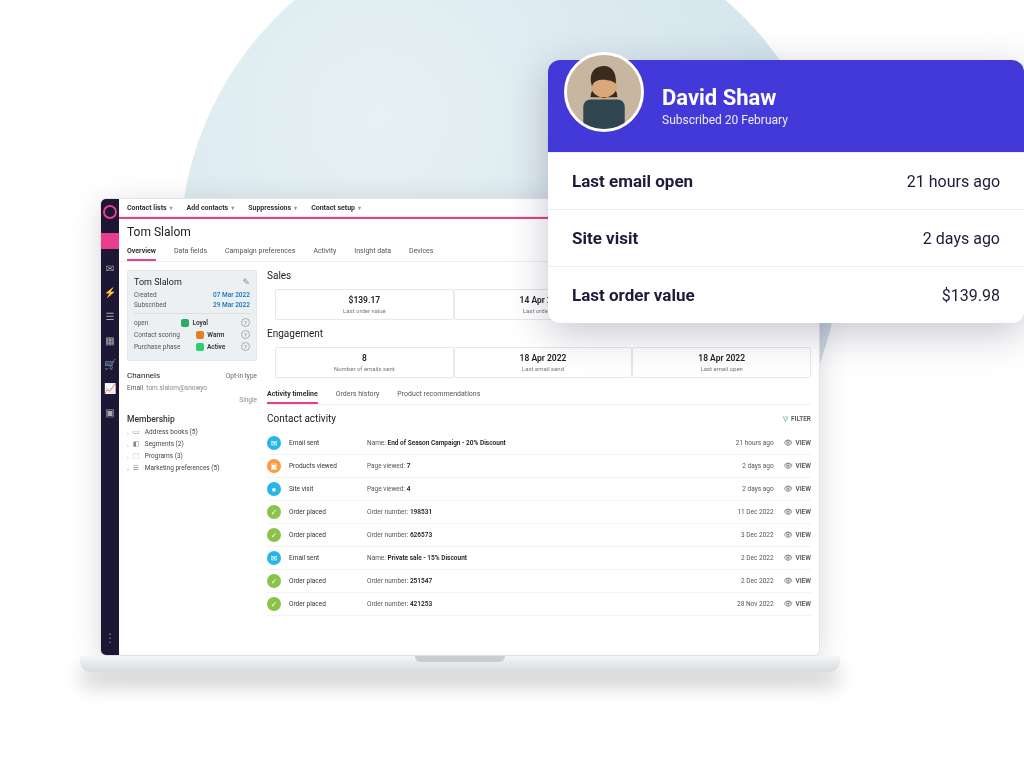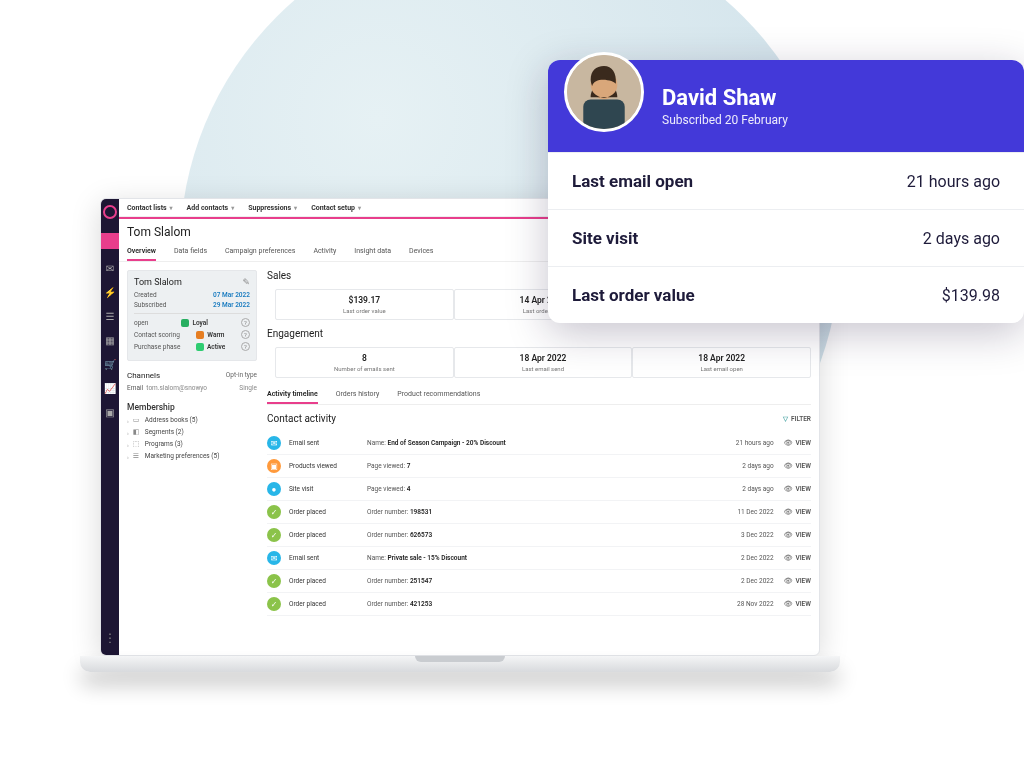--- a/index.html
+++ b/index.html
@@ -31,24 +31,24 @@
   .card .ctitle{display:flex;justify-content:space-between;align-items:center;font-size:9px;color:#222;margin-bottom:4px;}
   .card .pencil{color:#888;font-size:9px;}
   .kv{display:flex;justify-content:space-between;font-size:6.5px;margin:2px 0;align-items:center;}
   .kv .k{color:#555;}
   .kv .v{color:#1b7cc0;font-weight:600;}
   .kvrow{display:flex;align-items:center;justify-content:space-between;font-size:6.5px;margin:3px 0;}
   .kvrow .k{color:#555;}
   .badge{display:inline-flex;align-items:center;gap:3px;font-size:6.5px;font-weight:600;}
   .badge .dot{width:8px;height:8px;border-radius:2px;}
   .help{width:9px;height:9px;border:1px solid #aaa;border-radius:50%;font-size:6px;line-height:7px;text-align:center;color:#888;}
-  .section-row{display:flex;justify-content:space-between;align-items:flex-start;font-size:8px;color:#222;}
+  .section-row{display:flex;justify-content:space-between;align-items:flex-end;font-size:8px;color:#222;}
   .optin{font-size:6.5px;color:#666;}
   .chan{font-size:6.5px;color:#555;display:flex;justify-content:space-between;margin-top:4px;}
-  .chanv{font-size:6.5px;color:#888;}
+  .chanv{font-size:6.5px;color:#888;margin-top:12px;}
   .memb{font-size:8.5px;font-weight:500;margin-bottom:4px;}
   .mitem{display:flex;align-items:center;gap:4px;font-size:6.5px;color:#444;margin:4px 0;}
   .mitem .car{color:#999;font-size:6px;}
   .mitem .mico{font-size:7px;color:#888;width:8px;}
   .rightcol{flex:1;display:flex;flex-direction:column;gap:8px;}
   .sect-label{font-size:10px;color:#222;}
   .statrow{display:flex;gap:0;padding-left:8px;}
   .statbox{flex:1;border:1px solid #e6e8eb;background:#fff;border-radius:2px;text-align:center;padding:5px 4px;}
   .statbox .sv{font-size:8.5px;font-weight:600;color:#222;}
   .statbox .sl{font-size:6px;color:#777;margin-top:2px;}

